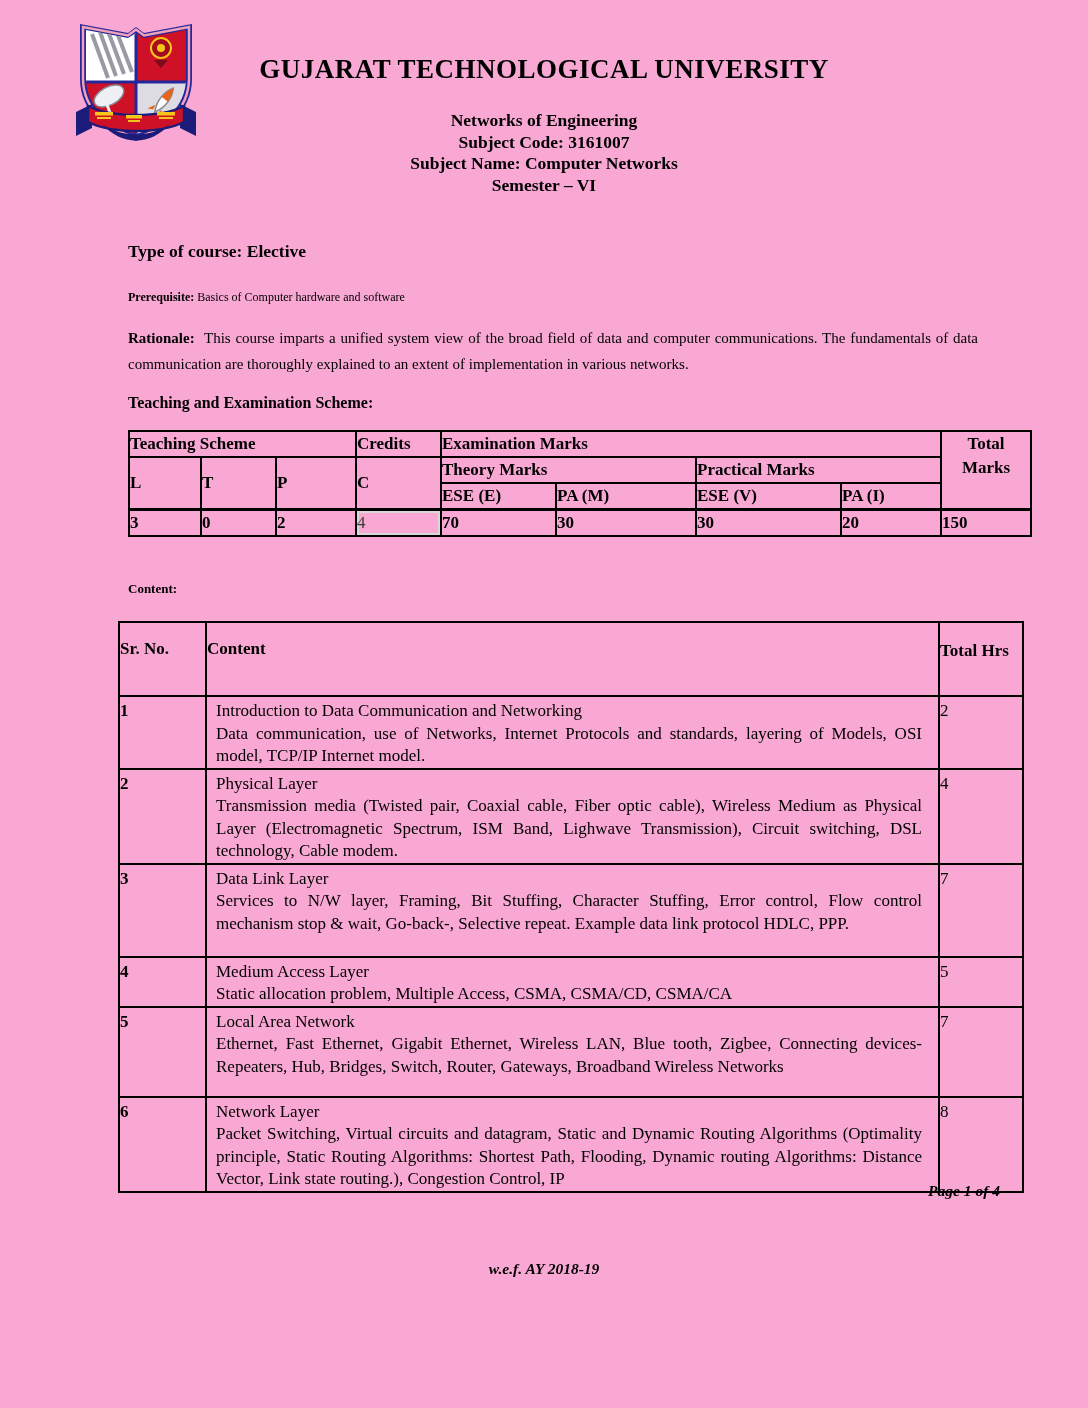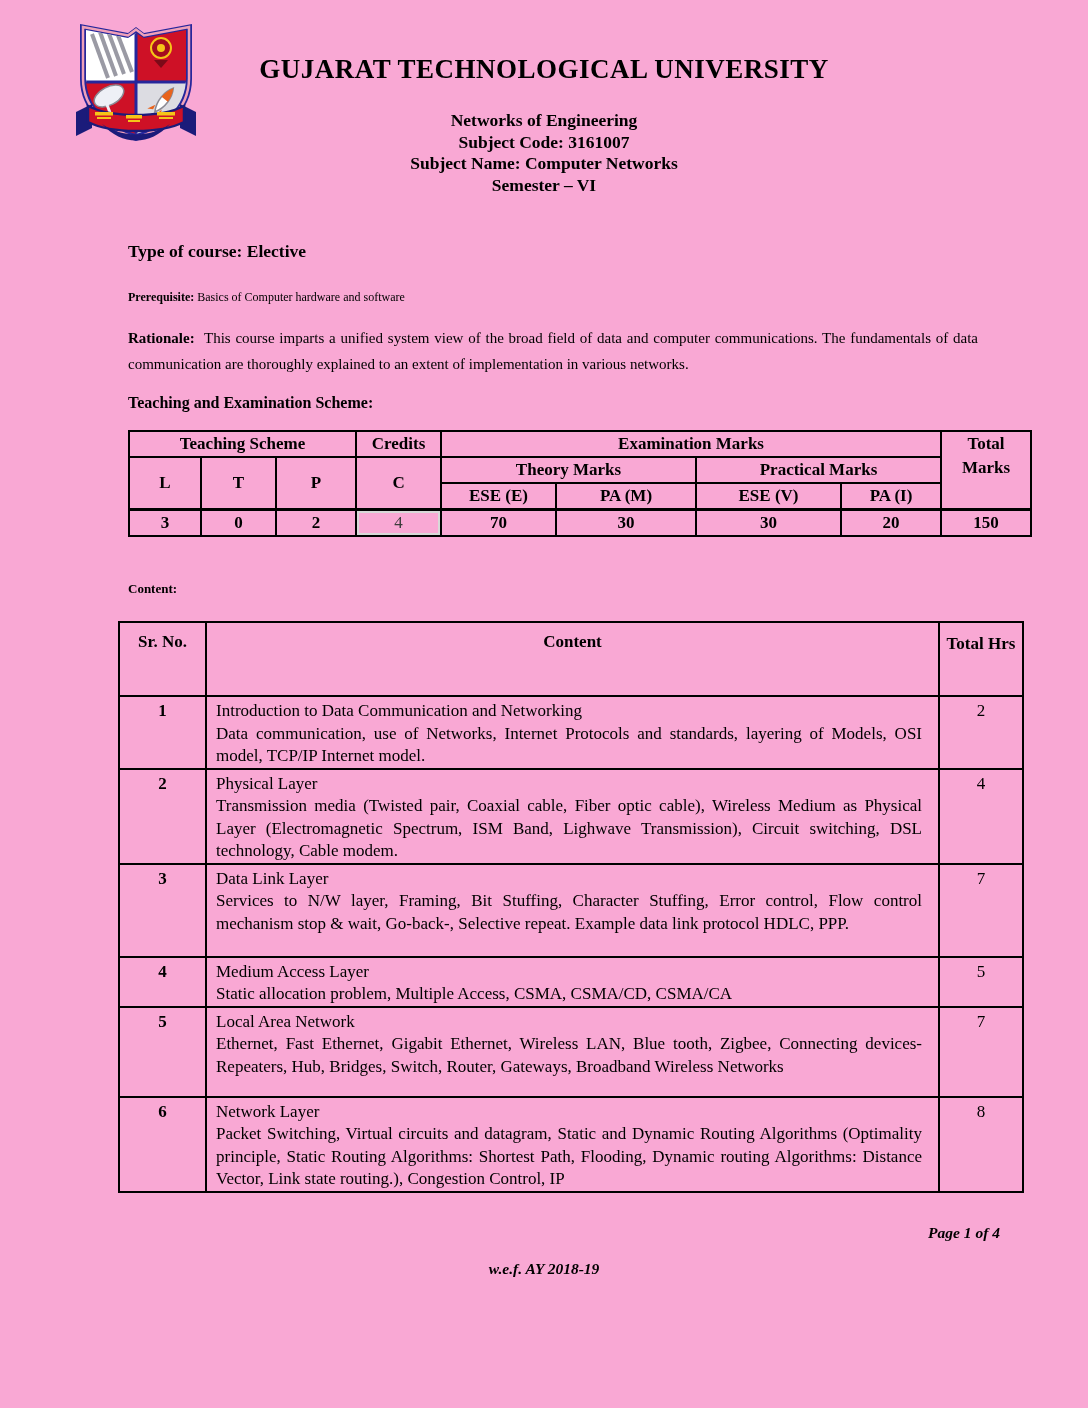--- a/index.html
+++ b/index.html
@@ -19,44 +19,44 @@
   .subhead { margin-top:25px; font-size:17.5px; font-weight:bold; line-height:21.5px; text-align:center; }
   .content-wrap { margin:0 110px 0 128px; }
   .line-type { margin-top:45px; font-size:17.5px; font-weight:bold; }
   .line-prereq { margin-top:28px; font-size:12px; }
   .line-prereq b { font-weight:bold; }
   .rationale { margin-top:20px; font-size:15px; line-height:26px; text-align:justify; }
   .rationale b { font-weight:bold; }
   .scheme-head { margin-top:17px; font-size:16px; font-weight:bold; }
 
   table { border-collapse:collapse; table-layout:fixed; }
-  td { border:2px solid #000; font-size:17px; text-align:center; vertical-align:middle; overflow:hidden; }
+  td { border:2px solid #000; font-size:17px; text-align:left; vertical-align:middle; overflow:hidden; }
 
   .scheme-table { margin:18px 0 0 128px; width:902px; line-height:24px; }
   .scheme-table td { height:24px; font-weight:bold; }
   .scheme-table .total-cell { text-align:center; vertical-align:top; }
   .scheme-table tr.values td { border-top:3px solid #000; }
   .scheme-table td.credit-val {
     font-weight:normal; color:#3c3c3c;
     box-shadow: inset 0 0 0 2px #d8d8d8;
   }
 
   .content-head { margin:44px 0 0 128px; font-size:13px; font-weight:bold; }
 
   .content-table { margin:24px 0 0 118px; width:904px; line-height:22.5px; }
   .content-table td { vertical-align:top; padding-top:3px; }
   .content-table td.sr { font-weight:bold; }
   .content-table td.hrs { font-weight:normal; }
   .content-table td.cell-content { text-align:left; padding:3px 16px 0 9px; }
   .content-table .row-title { text-align:left; }
   .content-table .row-details { text-align:justify; }
-  .content-table tr.hdr td { font-weight:bold; vertical-align:top; padding-top:6px; line-height:26px; }
+  .content-table tr.hdr td { font-weight:bold; vertical-align:top; padding-top:13px; line-height:26px; }
   .content-table tr.hdr td.tot { line-height:30px; }
 
-  .footer-page { position:absolute; top:1224px; right:88px; font-size:15.5px; font-weight:bold; font-style:italic; }
+  .footer-page { position:absolute; top:1182px; right:88px; font-size:15.5px; font-weight:bold; font-style:italic; }
   .footer-wef { position:absolute; top:1260px; left:0; width:100%; text-align:center; font-size:15.5px; font-weight:bold; font-style:italic; }
 </style>
 </head>
 <body>
 
 <div class="page">
 
   <svg class="logo" viewBox="0 0 148 140" aria-hidden="true">
     <defs>
       <clipPath id="shieldClip">

